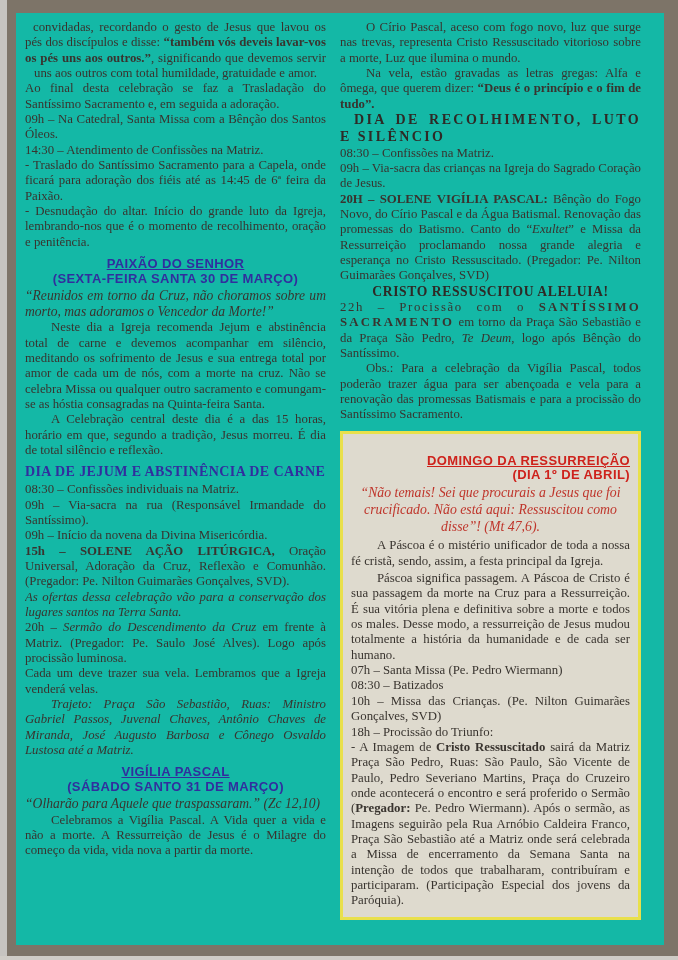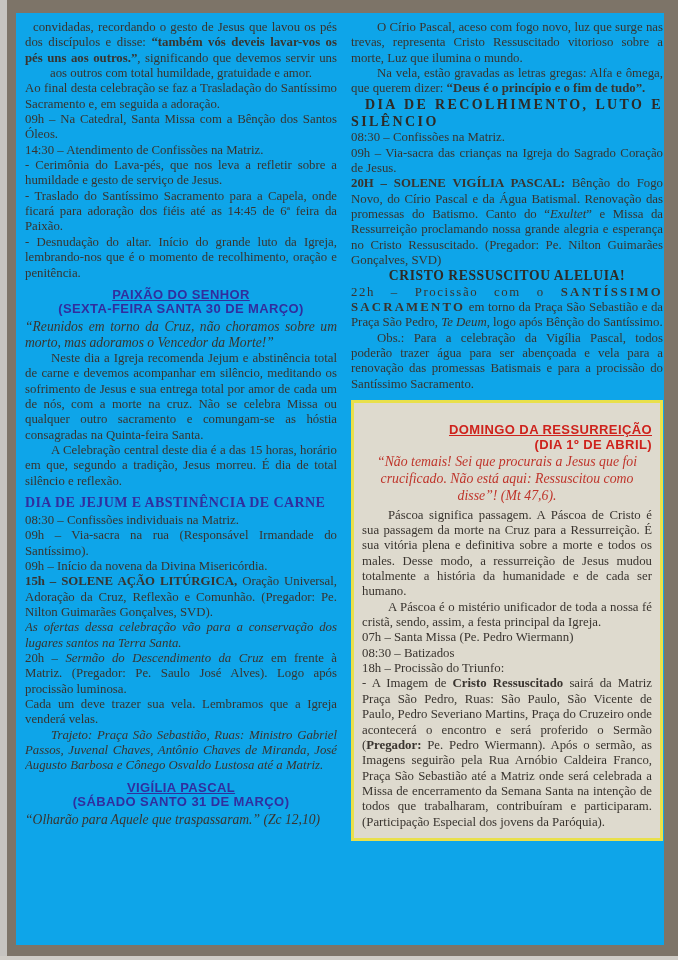--- a/index.html
+++ b/index.html
@@ -5,22 +5,22 @@
   html,body{margin:0;padding:0;}
   body{
     width:678px;height:960px;position:relative;overflow:hidden;
     background:#7d7468;
     font-family:"Liberation Serif", serif;
   }
   .edge-left{position:absolute;left:0;top:0;width:7px;height:100%;background:#c6c4c0;}
   .edge-bottom{position:absolute;left:0;bottom:0;width:100%;height:4px;background:#cfccc6;}
   .page{
     position:absolute;left:16px;top:13px;right:14px;bottom:15px;
-    background:#0ea5e9;box-sizing:border-box;
-    padding:7px 1px 6px 9px;
+    background:#14b8a6;box-sizing:border-box;
+    padding:7px 23px 6px 9px;
   }
   .cols{display:flex;gap:14px;height:100%;}
   .col{flex:1;min-width:0;overflow:hidden;}
   p{margin:0;text-align:justify;font-size:12.8px;line-height:1.2;color:#39342f;}
   .indent{text-indent:26px;}
   .it{font-style:italic;}
   .b{font-weight:bold;}
   .intro{text-indent:8px;text-align:justify;-moz-text-align-last:center;text-align-last:center;}
   .quote{font-style:italic;font-size:13.6px;line-height:1.18;color:#3a352f;}
   .h-sans{
@@ -59,21 +59,20 @@
 <div class="edge-bottom"></div>
 
 <div class="page">
   <div class="cols">
 
     <div class="col">
       <p class="intro"><span>convidadas, recordando o gesto de Jesus que lavou os pés dos discípulos e disse: </span><span class="b">“também vós deveis lavar-vos os pés uns aos outros.”</span><span>, significando que devemos servir uns aos outros com total humildade, gratuidade e amor.</span></p>
       <p>Ao final desta celebração se faz a Trasladação do Santíssimo Sacramento e, em seguida a adoração.</p>
       <p>09h – Na Catedral, Santa Missa com a Bênção dos Santos Óleos.</p>
       <p>14:30 – Atendimento de Confissões na Matriz.</p>
-      <p>- Cerimônia do Lava-pés, que nos leva a refletir sobre a humildade e gesto de serviço de Jesus.</p>
       <p>- Traslado do Santíssimo Sacramento para a Capela, onde ficará para adoração dos fiéis até as 14:45 de 6ª feira da Paixão.</p>
       <p>- Desnudação do altar. Início do grande luto da Igreja, lembrando-nos que é o momento de recolhimento, oração e penitência.</p>
 
       <div class="h-sans blue">
         <div><span class="u">PAIXÃO DO SENHOR</span></div>
         <div><span>(SEXTA-FEIRA SANTA 30 DE MARÇO)</span></div>
       </div>
       <p class="quote">“Reunidos em torno da Cruz, não choramos sobre um morto, mas adoramos o Vencedor da Morte!”</p>
       <p class="indent">Neste dia a Igreja recomenda Jejum e abstinência total de carne e devemos acompanhar em silêncio, meditando os sofrimento de Jesus e sua entrega total por amor de cada um de nós, com a morte na cruz. Não se celebra Missa ou qualquer outro sacramento e comungam-se as hóstia consagradas na Quinta-feira Santa.</p>
       <p class="indent">A Celebração central deste dia é a das 15 horas, horário em que, segundo a tradição, Jesus morreu. É dia de total silêncio e reflexão.</p>
@@ -86,42 +85,44 @@
       <p class="it">As ofertas dessa celebração vão para a conservação dos lugares santos na Terra Santa.</p>
       <p><span>20h – </span><span class="it">Sermão do Descendimento da Cruz</span><span> em frente à Matriz. (Pregador: Pe. Saulo José Alves). Logo após procissão luminosa.</span></p>
       <p>Cada um deve trazer sua vela. Lembramos que a Igreja venderá velas.</p>
       <p class="it indent">Trajeto: Praça São Sebastião, Ruas: Ministro Gabriel Passos, Juvenal Chaves, Antônio Chaves de Miranda, José Augusto Barbosa e Cônego Osvaldo Lustosa até a Matriz.</p>
 
       <div class="h-sans blue">
         <div><span class="u">VIGÍLIA PASCAL</span></div>
         <div><span>(SÁBADO SANTO 31 DE MARÇO)</span></div>
       </div>
       <p class="quote">“Olharão para Aquele que traspassaram.” (Zc 12,10)</p>
+      <p class="indent">Celebramos a Vigília Pascal. A Vida quer a vida e não a morte. A Ressurreição de Jesus é o Milagre do começo da vida, vida nova a partir da morte.</p>
     </div>
 
     <div class="col">
       <p class="indent">O Círio Pascal, aceso com fogo novo, luz que surge nas trevas, representa Cristo Ressuscitado vitorioso sobre a morte, Luz que ilumina o mundo.</p>
       <p class="indent"><span>Na vela, estão gravadas as letras gregas: Alfa e ômega, que querem dizer: </span><span class="b">“Deus é o princípio e o fim de tudo”.</span></p>
       <p class="h-recolhimento">DIA DE RECOLHIMENTO, LUTO E SILÊNCIO</p>
       <p>08:30 – Confissões na Matriz.</p>
       <p>09h – Via-sacra das crianças na Igreja do Sagrado Coração de Jesus.</p>
       <p><span class="b">20H – SOLENE VIGÍLIA PASCAL:</span><span> Bênção do Fogo Novo, do Círio Pascal e da Água Batismal. Renovação das promessas do Batismo. Canto do “</span><span class="it">Exultet</span><span>” e Missa da Ressurreição proclamando nossa grande alegria e esperança no Cristo Ressuscitado. (Pregador: Pe. Nilton Guimarães Gonçalves, SVD)</span></p>
       <p class="h-center-bold">CRISTO RESSUSCITOU ALELUIA!</p>
       <p><span class="sp1">22h – Procissão com o </span><span class="b sp2">SANTÍSSIMO SACRAMENTO</span><span> em torno da Praça São Sebastião e da Praça São Pedro, </span><span class="it">Te Deum</span><span>, logo após Bênção do Santíssimo.</span></p>
       <p class="indent">Obs.: Para a celebração da Vigília Pascal, todos poderão trazer água para ser abençoada e vela para a renovação das promessas Batismais e para a procissão do Santíssimo Sacramento.</p>
 
       <div class="box">
         <div class="h-sans red" style="margin-top:14px;text-align:right;">
           <div><span class="u">DOMINGO DA RESSURREIÇÃO</span></div>
           <div><span>(DIA 1º DE ABRIL)</span></div>
         </div>
         <p class="red-quote">“Não temais! Sei que procurais a Jesus que foi crucificado. Não está aqui: Ressuscitou como disse”! (Mt 47,6).</p>
+        <p class="indent">A Páscoa é o mistério unificador de toda a nossa fé cristã, sendo, assim, a festa principal da Igreja.</p>
         <p class="indent gap2">Páscoa significa passagem. A Páscoa de Cristo é sua passagem da morte na Cruz para a Ressurreição. É sua vitória plena e definitiva sobre a morte e todos os males. Desse modo, a ressurreição de Jesus mudou totalmente a história da humanidade e de cada ser humano.</p>
-        <p class="indent">A Páscoa é o mistério unificador de toda a nossa fé cristã, sendo, assim, a festa principal da Igreja.</p>
         <p>07h – Santa Missa (Pe. Pedro Wiermann)</p>
         <p>08:30 – Batizados</p>
+        <p>10h – Missa das Crianças. (Pe. Nilton Guimarães Gonçalves, SVD)</p>
         <p>18h – Procissão do Triunfo:</p>
         <p><span>- A Imagem de </span><span class="b">Cristo Ressuscitado</span><span> sairá da Matriz Praça São Pedro, Ruas: São Paulo, São Vicente de Paulo, Pedro Severiano Martins, Praça do Cruzeiro onde acontecerá o encontro e será proferido o Sermão (</span><span class="b">Pregador:</span><span> Pe. Pedro Wiermann). Após o sermão, as Imagens seguirão pela Rua Arnóbio Caldeira Franco, Praça São Sebastião até a Matriz onde será celebrada a Missa de encerramento da Semana Santa na intenção de todos que trabalharam, contribuíram e participaram. (Participação Especial dos jovens da Paróquia).</span></p>
       </div>
     </div>
 
   </div>
 </div>
 
 </body></html>

